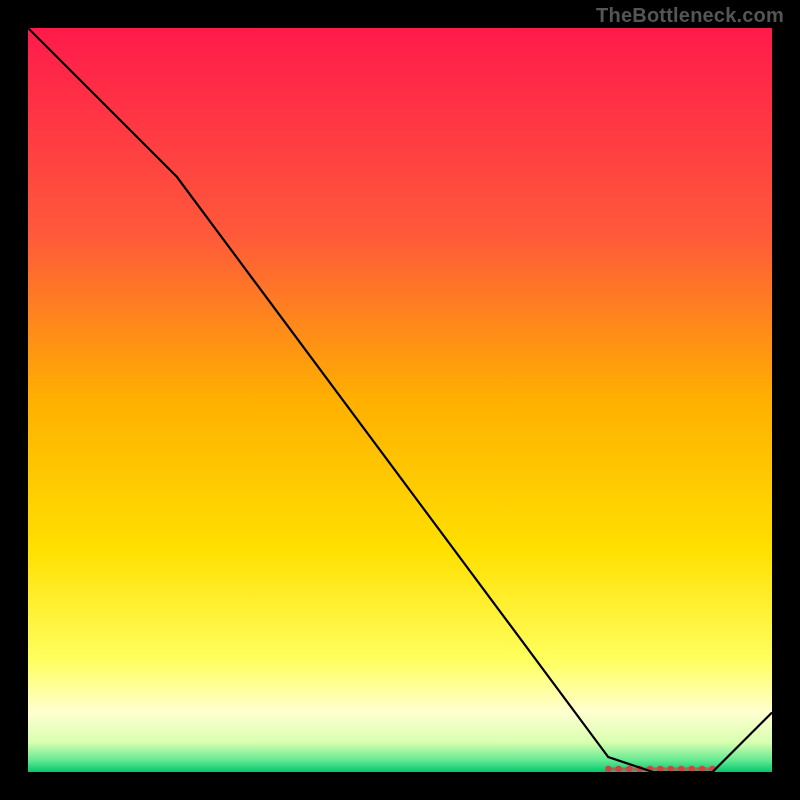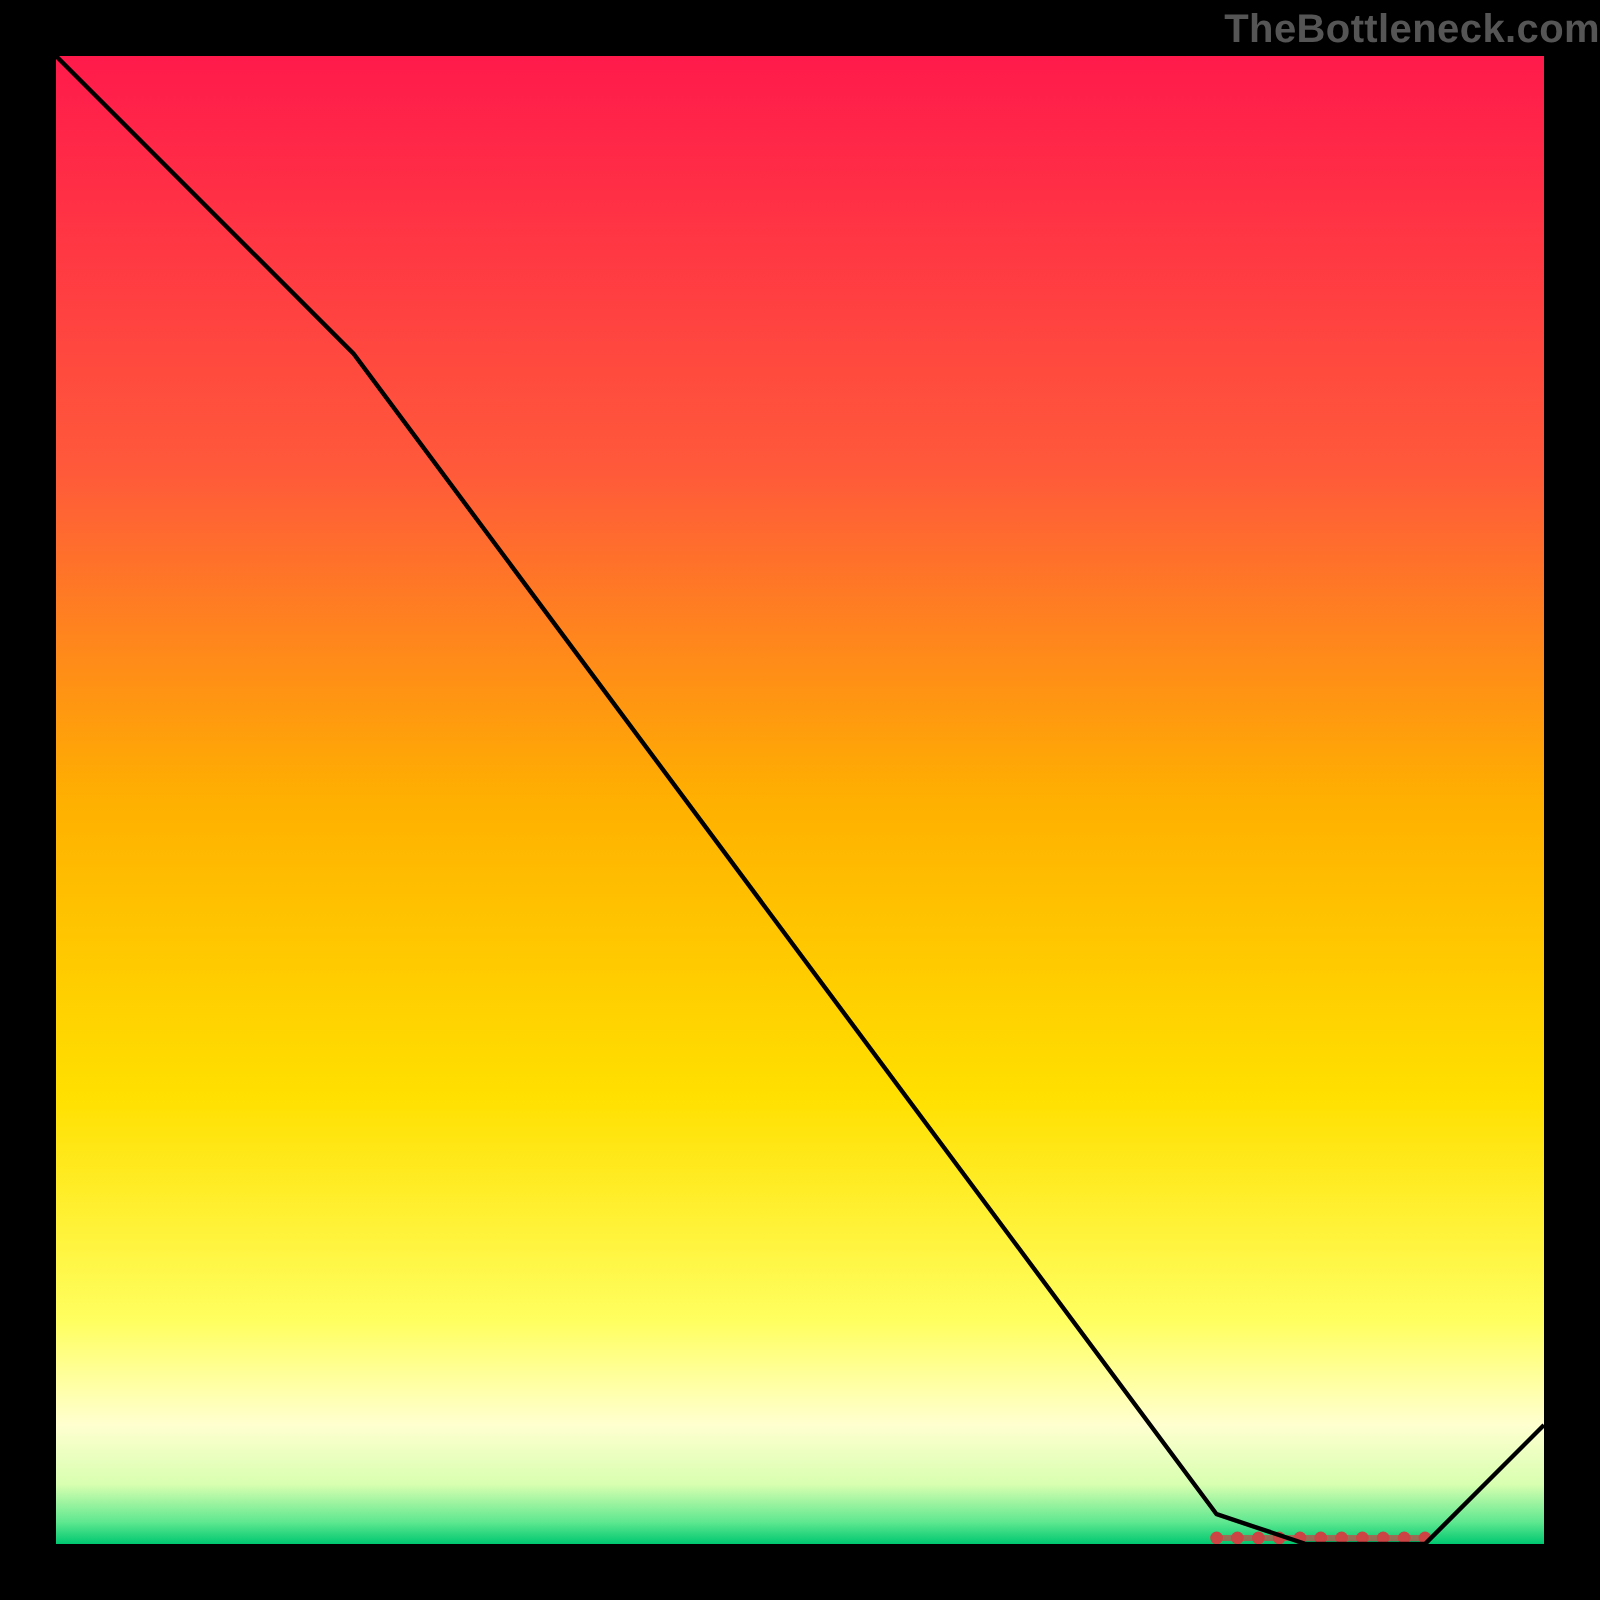--- a/index.html
+++ b/index.html
@@ -13,21 +13,21 @@
   }
   .frame {
     position: relative;
     width: 800px;
     height: 800px;
     background: #000;
   }
   .watermark {
     position: absolute;
     top: 4px;
-    right: 0;
+    right: 16px;
     color: #555;
     font-size: 20px;
     font-weight: 600;
     letter-spacing: 0.2px;
     user-select: none;
   }
   .plot-outer {
     position: absolute;
     left: 28px;
     top: 28px;

